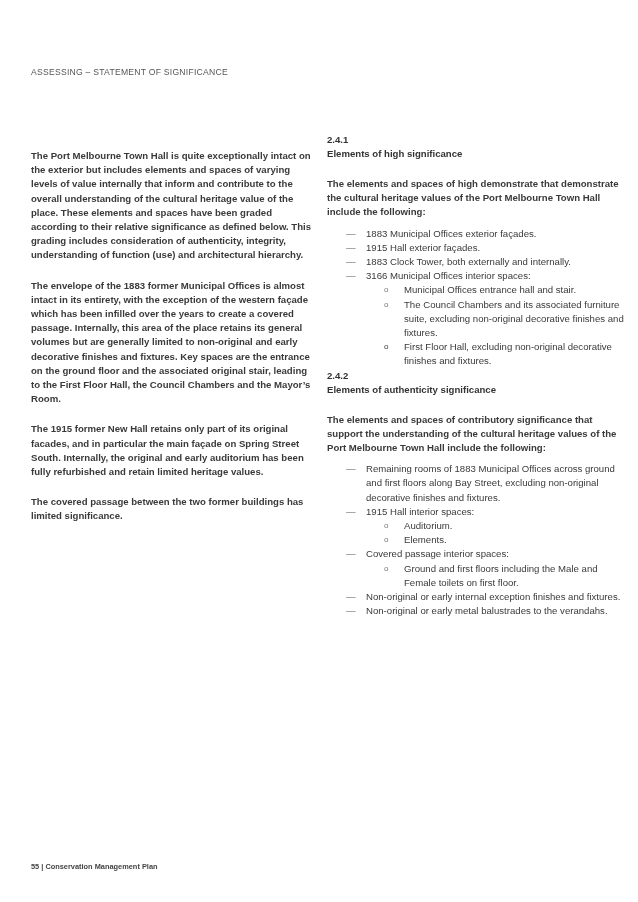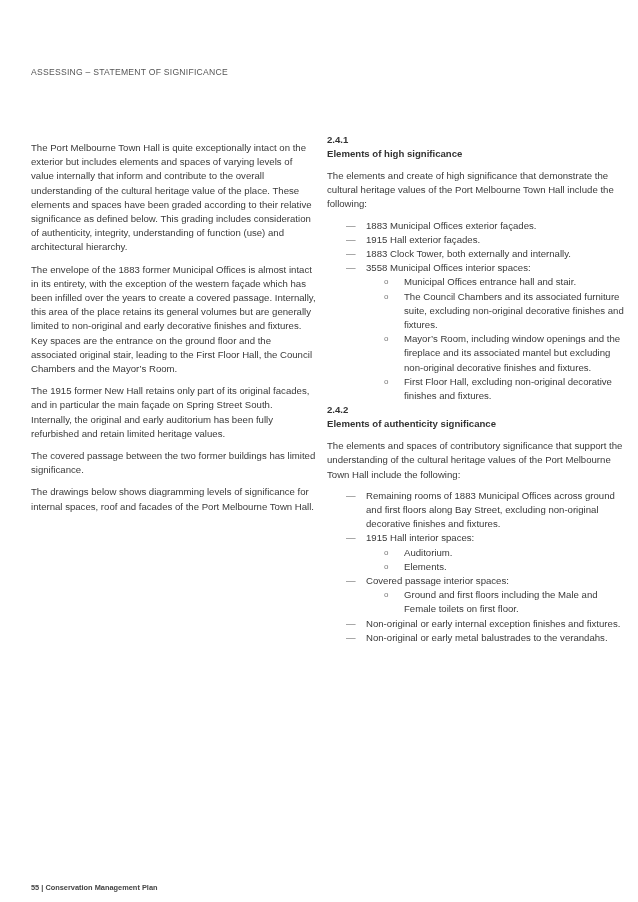--- a/index.html
+++ b/index.html
@@ -8,21 +8,21 @@
     font-family: "Liberation Sans", "DejaVu Sans", sans-serif;
     color: #3a3a3a;
   }
   .header {
     position: absolute; left: 31px; top: 31px;
     font-size: 8.6px; letter-spacing: 0.25px; color: #555; margin-top: 36px;
   }
   .col { position: absolute; top: 133px; width: 290px; }
   .col-left { left: 31px; width: 285px; }
   .col-right { left: 327px; width: 300px; }
-  p { margin: 8px 0 7px 0; font-size: 9.6px; line-height: 14.2px; color: #3a3a3a; }
+  p { margin: 16px 0 7px 0; font-size: 9.6px; line-height: 14.2px; color: #3a3a3a; font-weight: bold; }
   .sec-head {
     display: flex; font-weight: bold; font-size: 9.6px; line-height: 14px;
     margin: 0 0 6px 0; color: #333; flex-direction: column;
   }
   .sec-num { width: 46px; }
   ul.dash, ul.circ { list-style: none; margin: 0; padding: 0; }
   ul.dash > li {
     position: relative; padding-left: 39px; font-size: 9.6px; line-height: 14.2px;
   }
   ul.dash > li > .bullet {
@@ -30,53 +30,52 @@
   }
   ul.circ > li {
     position: relative; padding-left: 39px; font-size: 9.6px; line-height: 14.2px;
     margin-left: -1px;
   }
   ul.circ > li > .bullet {
     position: absolute; left: 19px; top: 0; color: #777; font-size: 8px;
   }
   .block-space { margin-bottom: 13px; }
   .footer {
-    position: absolute; left: 31px; top: 883px;
+    position: absolute; left: 31px; top: 862px;
     font-size: 7.4px; font-weight: bold; color: #444;
   }
 </style>
 </head>
 <body>
 
 <div class="header">ASSESSING – STATEMENT OF SIGNIFICANCE</div>
 
 <div class="col col-left">
   <p>The Port Melbourne Town Hall is quite exceptionally intact on the exterior but includes elements and spaces of varying levels of value internally that inform and contribute to the overall understanding of the cultural heritage value of the place. These elements and spaces have been graded according to their relative significance as defined below. This grading includes consideration of authenticity, integrity, understanding of function (use) and architectural hierarchy.</p>
   <p>The envelope of the 1883 former Municipal Offices is almost intact in its entirety, with the exception of the western façade which has been infilled over the years to create a covered passage. Internally, this area of the place retains its general volumes but are generally limited to non-original and early decorative finishes and fixtures. Key spaces are the entrance on the ground floor and the associated original stair, leading to the First Floor Hall, the Council Chambers and the Mayor’s Room.</p>
   <p>The 1915 former New Hall retains only part of its original facades, and in particular the main façade on Spring Street South. Internally, the original and early auditorium has been fully refurbished and retain limited heritage values.</p>
   <p>The covered passage between the two former buildings has limited significance.</p>
-  <p>The drawings below shows diagramming levels of significance for internal spaces, roof and facades of the Port Melbourne Town Hall.</p>
 </div>
 
 <div class="col col-right">
 
   <div class="sec-head">
     <span class="sec-num">2.4.1</span>
     <span>Elements of high significance</span>
   </div>
-  <p>The elements and create of high significance that demonstrate the cultural heritage values of the Port Melbourne Town Hall include the following:</p>
+  <p>The elements and spaces of high demonstrate that demonstrate the cultural heritage values of the Port Melbourne Town Hall include the following:</p>
   <ul class="dash block-space">
     <li><span class="bullet">—</span><span>1883 Municipal Offices exterior façades.</span></li>
     <li><span class="bullet">—</span><span>1915 Hall exterior façades.</span></li>
     <li><span class="bullet">—</span><span>1883 Clock Tower, both externally and internally.</span></li>
-    <li><span class="bullet">—</span><span>3558 Municipal Offices interior spaces:</span>
+    <li><span class="bullet">—</span><span>3166 Municipal Offices interior spaces:</span>
       <ul class="circ">
         <li><span class="bullet">o</span><span>Municipal Offices entrance hall and stair.</span></li>
         <li><span class="bullet">o</span><span>The Council Chambers and its associated furniture suite, excluding non-original decorative finishes and fixtures.</span></li>
-        <li><span class="bullet">o</span><span>Mayor’s Room, including window openings and the fireplace and its associated mantel but excluding non-original decorative finishes and fixtures.</span></li>
+        <li><span class="bullet">o</span></li>
         <li><span class="bullet">o</span><span>First Floor Hall, excluding non-original decorative finishes and fixtures.</span></li>
       </ul>
     </li>
   </ul>
 
   <div class="sec-head">
     <span class="sec-num">2.4.2</span>
     <span>Elements of authenticity significance</span>
   </div>
   <p>The elements and spaces of contributory significance that support the understanding of the cultural heritage values of the Port Melbourne Town Hall include the following:</p>

